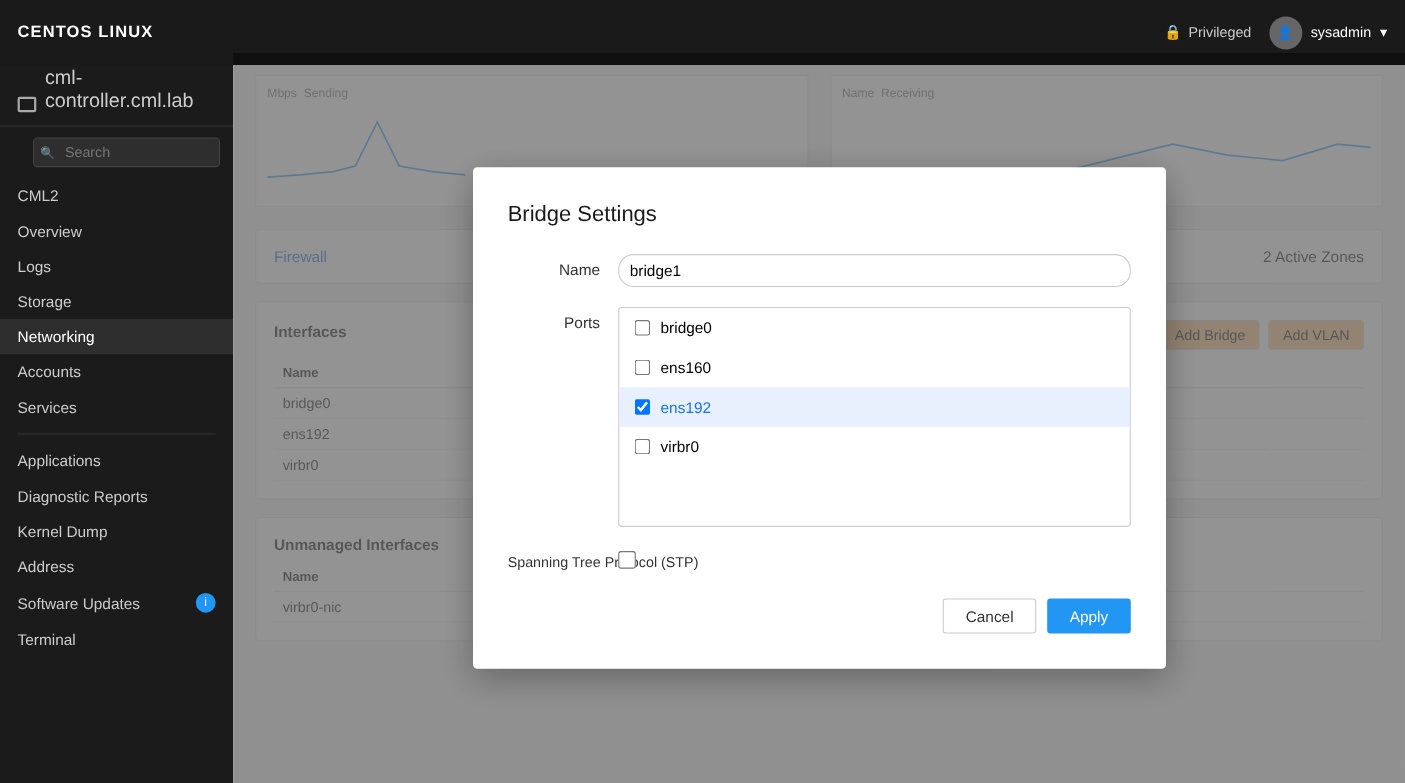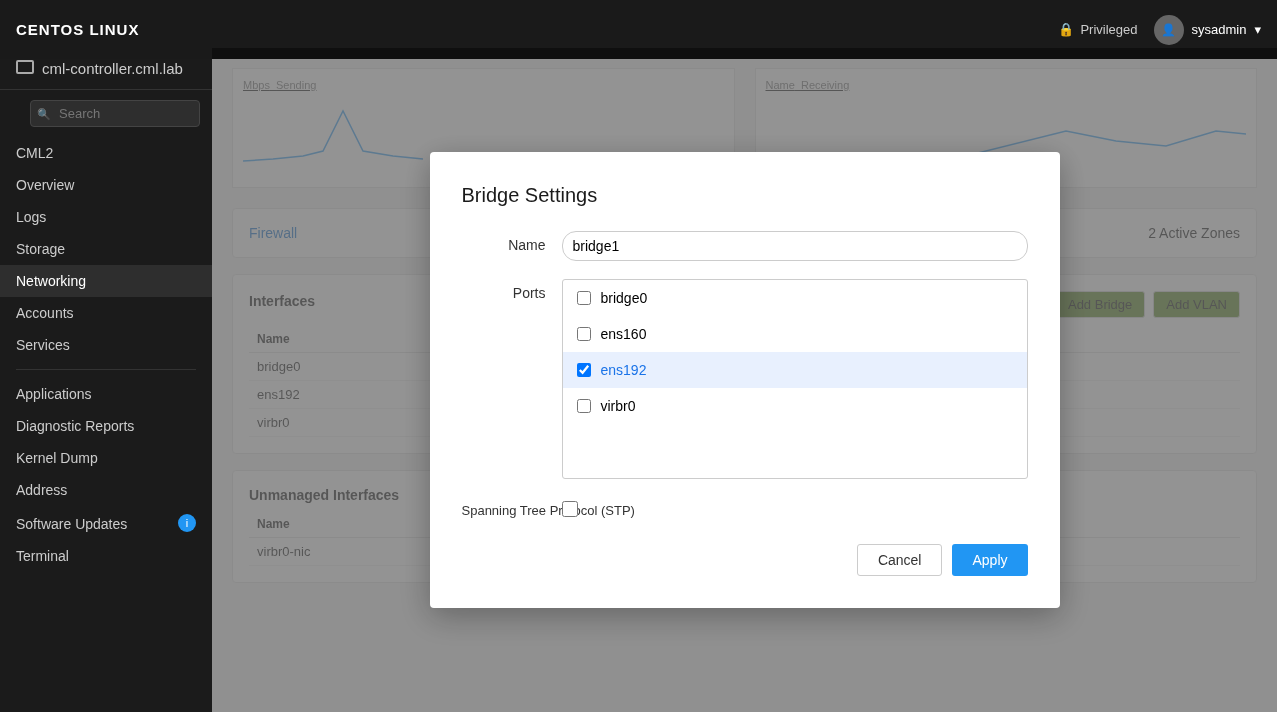--- a/index.html
+++ b/index.html
@@ -18,21 +18,21 @@
     .avatar { width: 30px; height: 30px; border-radius: 50%; background: #666; display: flex; align-items: center; justify-content: center; color: #fff; font-size: 12px; }
 
     
     .layout { display: flex; margin-top: 48px; height: calc(100vh - 48px); }
 
     
     .sidebar {
       width: 212px; background: #1b1b1b; color: #d0d0d0; flex-shrink: 0;
       display: flex; flex-direction: column; overflow-y: auto;
     }
-    .sidebar-host { padding: 12px 16px; display: flex; align-items: flex-start; gap: 8px; border-bottom: 1px solid #333; font-size: 15px; color: #ccc; }
+    .sidebar-host { padding: 12px 16px; display: flex; align-items: flex-end; gap: 8px; border-bottom: 1px solid #333; font-size: 18px; color: #ccc; }
     .sidebar-host-icon { width: 18px; height: 14px; border: 2px solid #aaa; border-radius: 2px; display: inline-block; }
     .sidebar-search { padding: 10px 12px; }
     .sidebar-search input {
       width: 100%; background: #2e2e2e; border: 1px solid #444; color: #ccc;
       padding: 5px 10px 5px 28px; border-radius: 4px; font-size: 13px; outline: none;
     }
     .sidebar-search-wrap { position: relative; margin-left: 18px; }
     .sidebar-search-wrap::before { content: '🔍'; position: absolute; left: 7px; top: 50%; transform: translateY(-50%); font-size: 11px; opacity: 0.6; }
     .sidebar-nav { flex: 1; }
     .sidebar-item {
@@ -42,30 +42,30 @@
     .sidebar-item.active { background: #2e2e2e; color: #fff; font-weight: 500; }
     .sidebar-divider { border: none; border-top: 1px solid #333; margin: 8px 16px; }
     .sidebar-item-badge { display: flex; align-items: flex-end; justify-content: space-between; }
     .badge-info { background: #2196f3; color: #fff; border-radius: 50%; width: 18px; height: 18px; font-size: 11px; display: flex; align-items: center; justify-content: center; }
 
     
     .main { flex: 1; overflow: auto; background: #f0f0f0; padding: 0; position: relative; }
 
     
     .bg-content { padding: 20px; opacity: 0.4; }
-    .chart-area { display: flex; gap: 20px; margin-bottom: 20px; text-decoration: underline; }
+    .chart-area { display: flex; gap: 20px; margin-bottom: 20px; }
     .chart-box { flex: 1; background: #fff; padding: 10px; border: 1px solid #ddd; height: 120px; }
     .chart-title { font-size: 11px; color: #666; }
     .section-card { background: #fff; border: 1px solid #ddd; border-radius: 4px; margin-bottom: 16px; padding: 16px; }
     .section-title { font-size: 14px; font-weight: 600; margin-bottom: 8px; }
     .table-area { width: 100%; border-collapse: collapse; }
     .table-area th { text-align: left; font-size: 12px; font-weight: 600; padding: 6px 8px; border-bottom: 1px solid #ddd; }
     .table-area td { padding: 6px 8px; font-size: 13px; border-bottom: 1px solid #eee; }
     .firewall-link { color: #0066cc; cursor: pointer; }
-    .btn-outline { padding: 5px 12px; border: 1px solid #ccc; background: #4d7c0f; border-radius: 3px; cursor: pointer; font-size: 13px; }
+    .btn-outline { padding: 5px 12px; border: 1px solid #ccc; background: #fdba74; border-radius: 3px; cursor: pointer; font-size: 13px; }
     .toggle-on { display: inline-flex; align-items: center; width: 40px; height: 22px; background: #2196f3; border-radius: 11px; position: relative; cursor: pointer; }
     .toggle-on::after { content: ''; position: absolute; right: 3px; top: 3px; width: 16px; height: 16px; background: #fff; border-radius: 50%; }
 
     
     .overlay {
       position: fixed; top: 48px; left: 212px; right: 0; bottom: 0;
       background: rgba(0,0,0,0.4); z-index: 200; display: flex; align-items: center; justify-content: center;
     }
 
     

